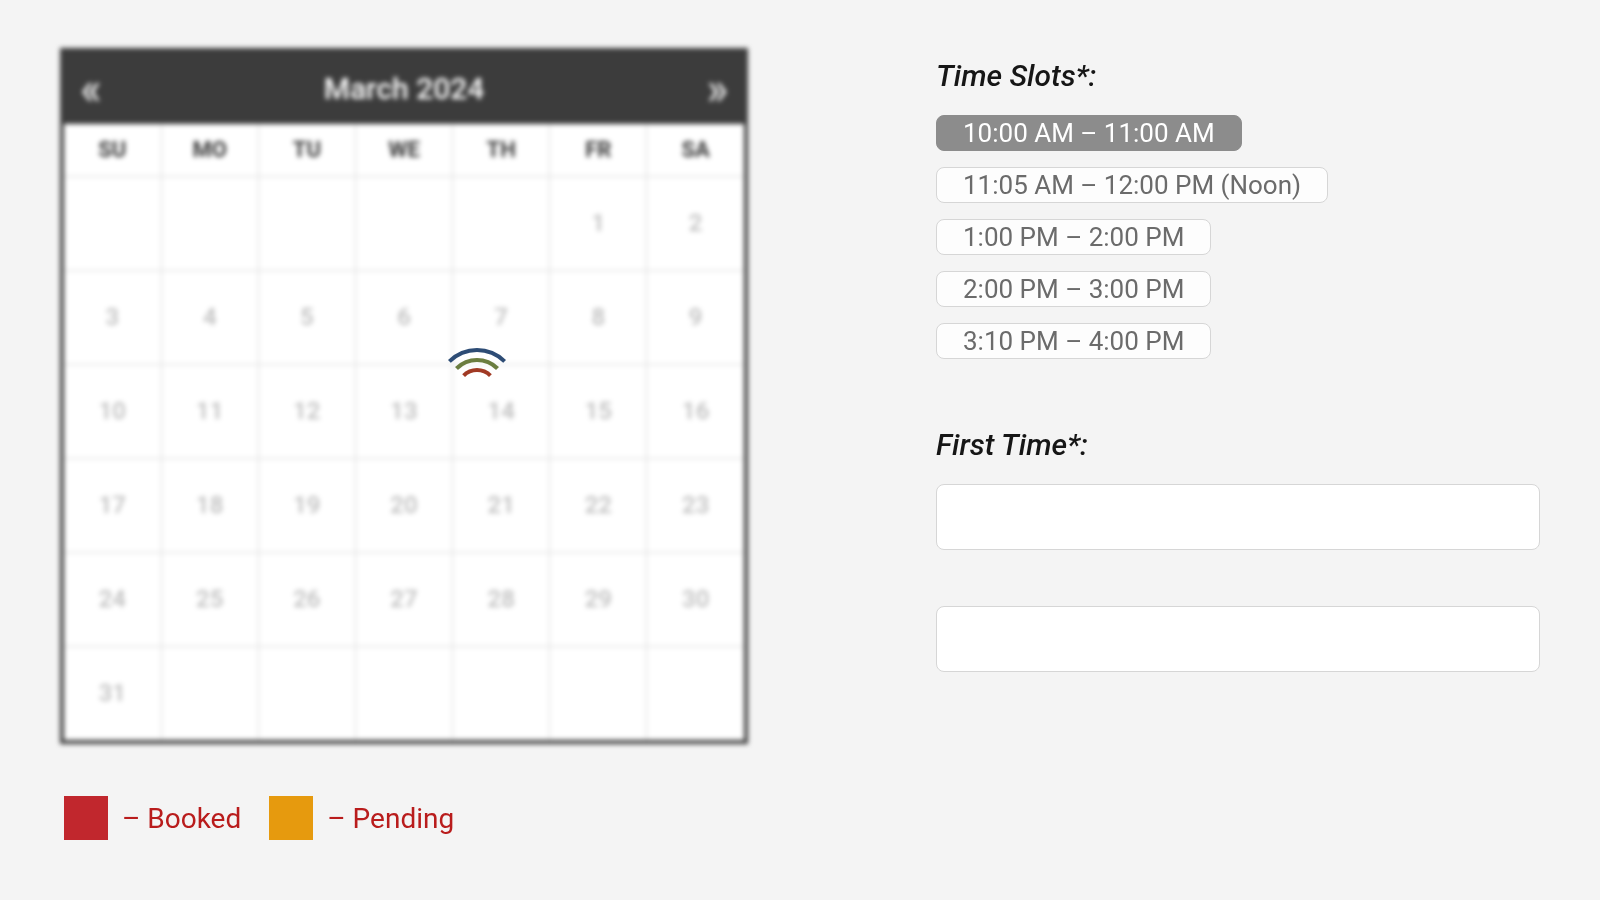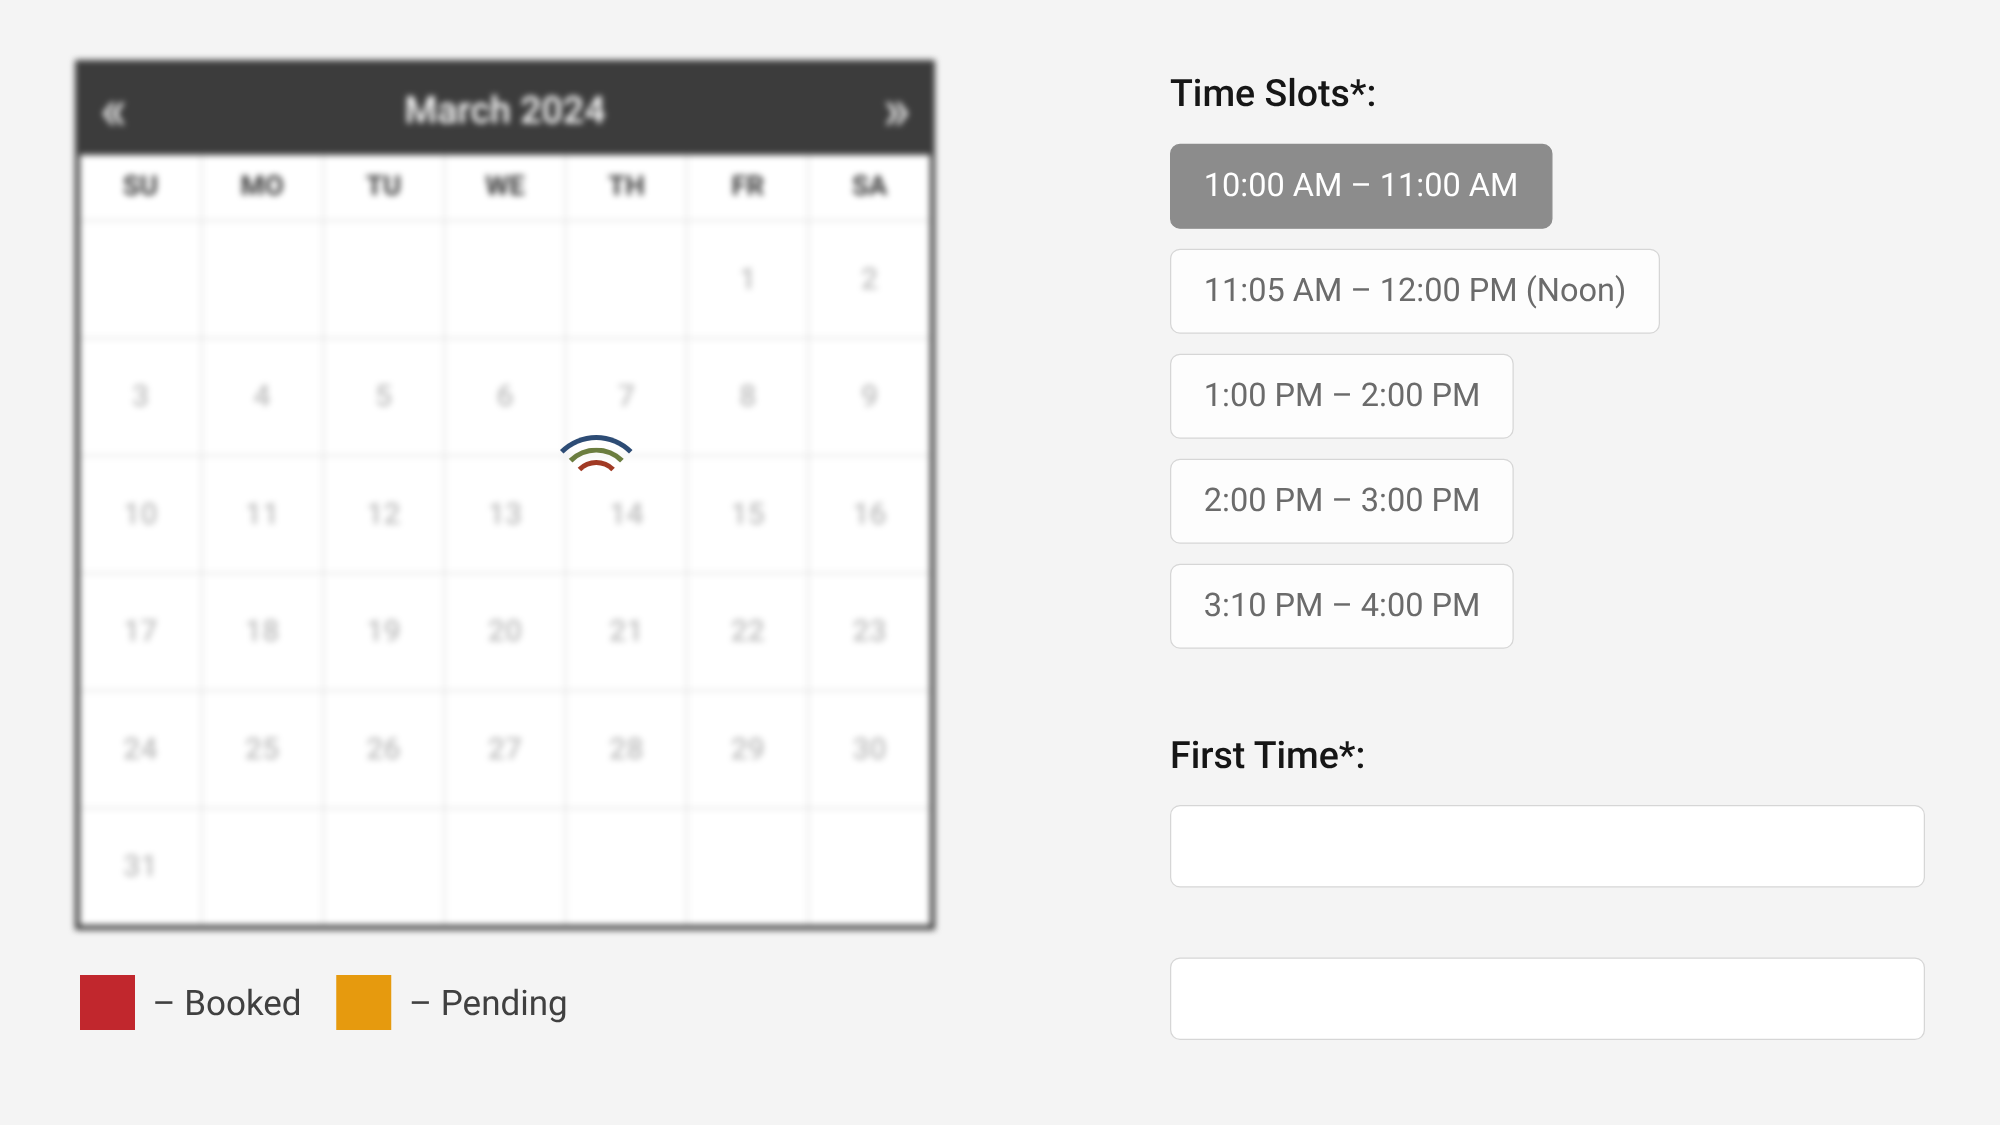--- a/index.html
+++ b/index.html
@@ -99,46 +99,47 @@
     border-right-color: transparent;
   }
   .arc1 { width: 82px; height: 82px; border-width: 4px; border-top-color: #2d4c75; }
   .arc2 { width: 62px; height: 62px; border-width: 4px; border-top-color: #6b7d3f; top: 10px; left: 10px; }
   .arc3 { width: 42px; height: 42px; border-width: 4px; border-top-color: #a13a24; top: 20px; left: 20px; }
 
   
   .legend {
     display: flex;
     gap: 28px;
-    margin-top: 36px;
+    margin-top: 52px;
     padding-left: 4px;
     font-size: 28px;
-    color: #404040;
+    color: #b91c1c;
     align-items: flex-start;
   }
   .legend-item { display: flex; align-items: center; gap: 14px; }
   .swatch { width: 44px; height: 44px; display: inline-block; }
   .sw-red    { background: #c1272d; }
   .sw-orange { background: #e69a0e; }
   .sw-olive  { background: #b2bd1a; }
 
   
   .section-label {
     font-size: 30px;
     font-weight: 500;
     color: #161616;
     margin-bottom: 22px;
+    font-style: italic;
   }
   .slots { display: flex; flex-direction: column; align-items: flex-start; gap: 16px; margin-bottom: 68px; }
   .slot {
     border: 1px solid #d6d6d6;
     background: #fdfdfd;
     color: #6b6b6b;
     border-radius: 8px;
-    padding: 18px 26px;
+    padding: 2px 26px;
     font-size: 26px;
     font-weight: 400;
     cursor: pointer;
     white-space: nowrap;
   }
   .slot.selected {
     background: #8c8c8c;
     color: #fff;
     border-color: #8c8c8c;
   }

